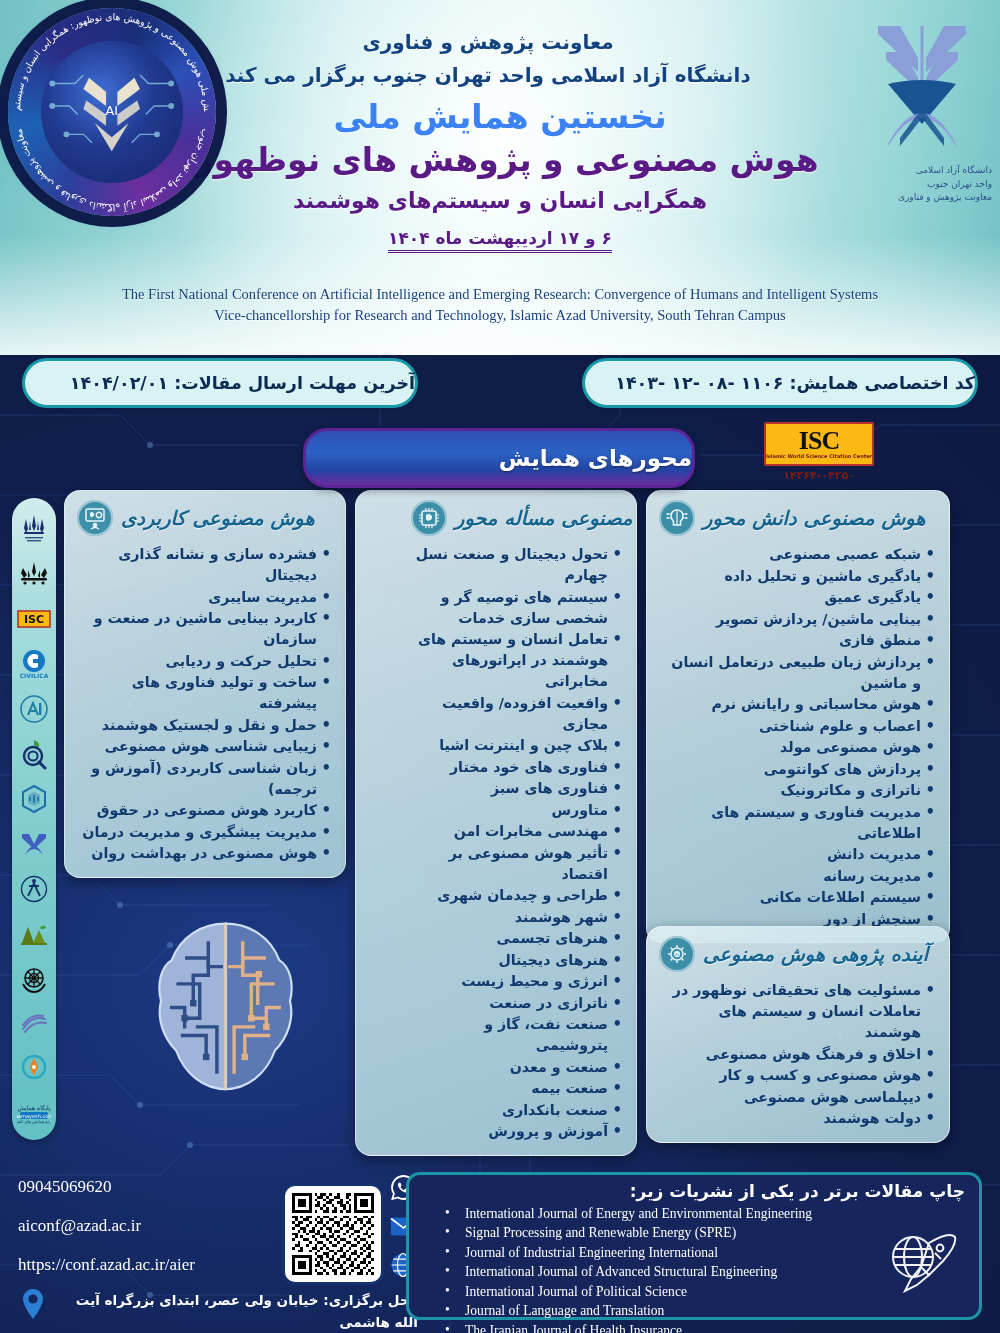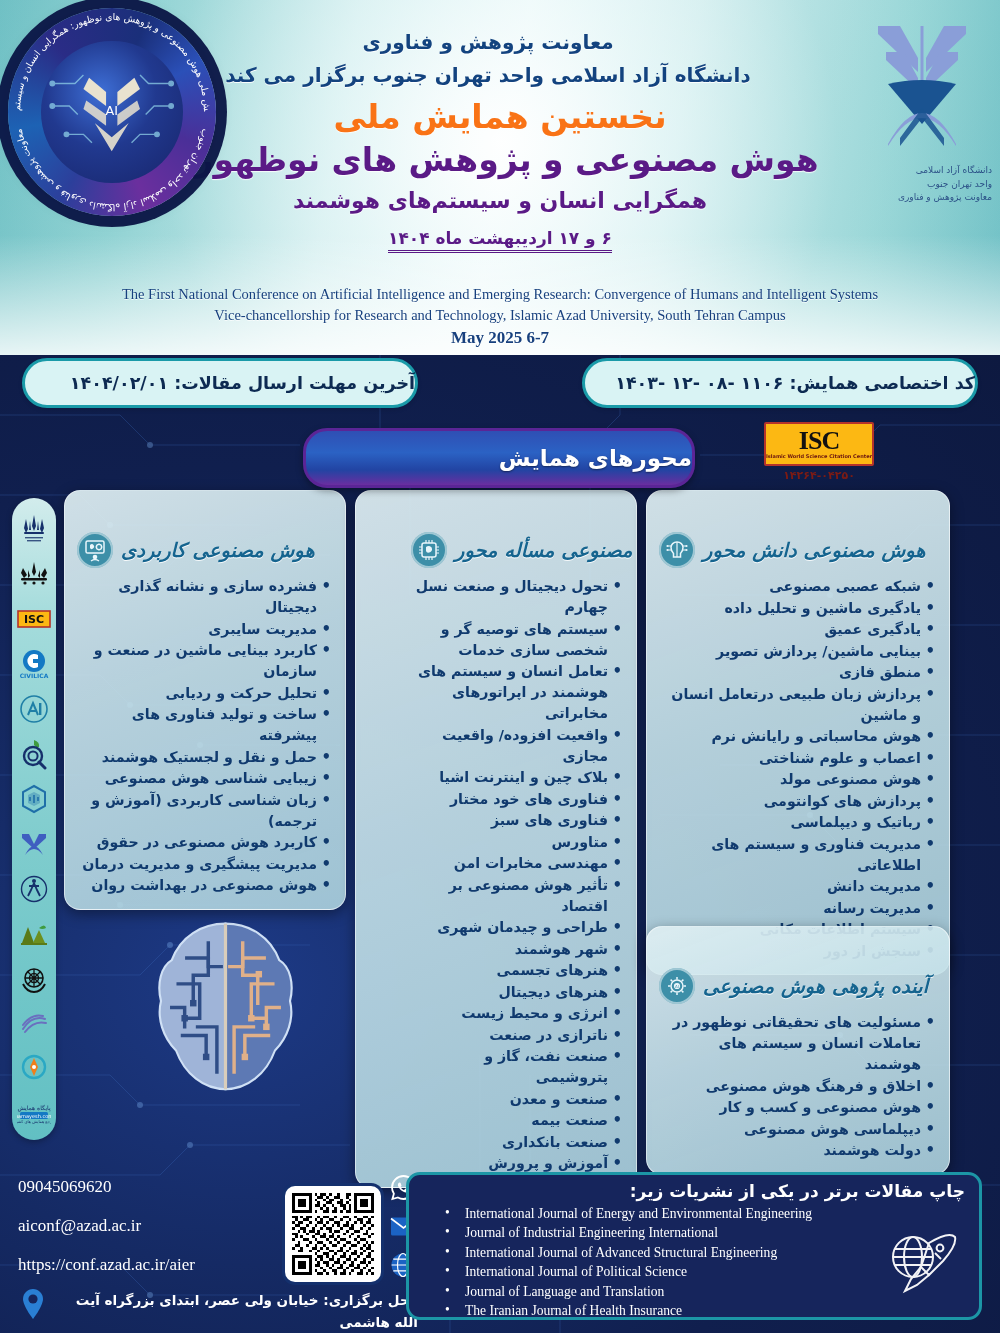--- a/index.html
+++ b/index.html
@@ -64,21 +64,21 @@
   .hdr-org {
     position:absolute; right: 162px; top: 26px; width: 700px;
     text-align: center; z-index:3;
   }
   .hdr-org div {
     font-size: 20px; font-weight: 700; color: #13437f; line-height: 1.65;
     text-shadow: 0 1px 0 rgba(255,255,255,0.9);
   }
 
   .title-block { position:absolute; right: 150px; top: 96px; width: 700px; text-align:center; z-index:3; }
-  .t-line1 { font-size: 33px; font-weight: 800; color:#f97316; line-height:1.25; text-shadow:0 1px 1px rgba(255,255,255,0.85); }
+  .t-line1 { font-size: 33px; font-weight: 800; color:#3b82f6; line-height:1.25; text-shadow:0 1px 1px rgba(255,255,255,0.85); }
   .t-line2 { font-size: 33px; font-weight: 800; color:#5a1a86; line-height:1.3; margin-top:2px; text-shadow:0 1px 1px rgba(255,255,255,0.85);}
   .t-line3 { font-size: 22px; font-weight: 800; color:#5a1a86; line-height:1.35; margin-top:4px; text-shadow:0 1px 1px rgba(255,255,255,0.85);}
   .t-date {
     font-size: 17px; font-weight:800; color:#5a1a86; margin-top:12px;
     display:inline-block; border-bottom: 3px double #5a1a86; padding-bottom:2px;
   }
 
   .eng-block { position:absolute; left:0; top: 284px; width:1000px; text-align:center; z-index:3; }
   .eng-block div { font-family:"Liberation Serif", "DejaVu Serif", serif; color:#17407e; text-shadow:0 1px 0 rgba(255,255,255,0.8); }
   .eng1 { font-size: 14.5px; line-height:1.45; }
@@ -151,21 +151,21 @@
   
   .panel {
     position:absolute;
     border-radius: 16px;
     background: linear-gradient(160deg, rgba(222,238,242,0.93) 0%, rgba(198,226,233,0.90) 45%, rgba(176,214,224,0.88) 100%);
     border: 1px solid rgba(255,255,255,0.55);
     box-shadow: 0 4px 14px rgba(0,0,0,0.4);
     z-index: 5;
     overflow: hidden;
   }
-  .panel-inner { position:relative; padding: 9px 12px 12px 12px; margin-top: 32px; }
+  .panel-inner { position:relative; padding: 9px 12px 12px 12px; }
   .panel-head {
     display:flex; align-items:center; justify-content:flex-start;
     gap: 8px; margin-bottom: 8px; flex-direction: row-reverse;
   }
   .panel-head .p-title {
     font-size: 19.5px; font-weight:800; color:#15648f; font-style:italic;
     text-shadow: 0 1px 0 rgba(255,255,255,0.85);
     white-space: nowrap;
   }
   .p-icon {
@@ -184,21 +184,21 @@
     padding-right: 16px;
     margin-bottom: 0.5px;
   }
   .panel li:before {
     content:"•"; position:absolute; right: 2px; top: -1px;
     color:#103a6e; font-size: 15px;
   }
 
   #panel-applied  { left: 64px;  top: 490px; width: 282px; }
   #panel-problem  { left: 355px; top: 490px; width: 282px; padding-left: 43px; }
-  #panel-knowledge{ left: 646px; top: 490px; width: 304px; }
+  #panel-knowledge{ left: 646px; top: 490px; width: 304px; border-radius: 15px; }
   #panel-future   { left: 646px; top: 926px; width: 304px; }
 
   
   .contact {
     position:absolute; left: 18px; top: 1172px; width: 400px; z-index:6;
   }
   .c-row { display:flex; flex-direction: row; align-items:center; gap:10px; margin-bottom: 9px; }
   .c-ico { width: 30px; height:30px; flex:0 0 30px; display:flex; align-items:center; justify-content:center; }
   .c-txt {
     font-family:"Liberation Serif","DejaVu Serif", serif;
@@ -312,21 +312,20 @@
   <div class="title-block">
     <div class="t-line1">نخستین همایش ملی</div>
     <div class="t-line2">هوش مصنوعی و پژوهش های نوظهور:</div>
     <div class="t-line3">همگرایی انسان و سیستم‌های هوشمند</div>
     <div><span class="t-date">۶ و ۱۷ اردیبهشت ماه ۱۴۰۴</span></div>
   </div>
 
   <div class="eng-block">
     <div class="eng1">The First National Conference on Artificial Intelligence and Emerging Research: Convergence of Humans and Intelligent Systems</div>
     <div class="eng2">Vice-chancellorship for Research and Technology, Islamic Azad University, South Tehran Campus</div>
-    <div class="eng3">6-7 May 2025</div>
   </div>
 
   <div class="pill pill-left">
     <span>آخرین مهلت ارسال مقالات: ۱۴۰۴/۰۲/۰۱</span>
   </div>
   <div class="pill pill-right">
     <span>کد اختصاصی همایش: ۱۱۰۶ -۰۸ -۱۲ -۱۴۰۳</span>
   </div>
 
   <div class="body-bg">
@@ -650,21 +649,21 @@
         <li>شبکه عصبی مصنوعی</li>
         <li>یادگیری ماشین و تحلیل داده</li>
         <li>یادگیری عمیق</li>
         <li>بینایی ماشین/ پردازش تصویر</li>
         <li>منطق فازی</li>
         <li>پردازش زبان طبیعی درتعامل انسان و ماشین</li>
         <li>هوش محاسباتی و رایانش نرم</li>
         <li>اعصاب و علوم شناختی</li>
         <li>هوش مصنوعی مولد</li>
         <li>پردازش های کوانتومی</li>
-        <li>رباتیک و دیپلماسی</li>
+        <li>ناترازی و مکاترونیک</li>
         <li>مدیریت فناوری و سیستم های اطلاعاتی</li>
         <li>مدیریت دانش</li>
         <li>مدیریت رسانه</li>
         <li>سیستم اطلاعات مکانی</li>
         <li>سنجش از دور</li>
       </ul>
     </div>
   </div>
 
   <div class="panel" id="panel-future">
@@ -958,20 +957,21 @@
           <rect x="26" y="28" width="1" height="1"></rect>
           <rect x="28" y="28" width="1" height="1"></rect>
       </g>
     </svg>
   </div>
 
   <div class="journals">
     <div class="j-title">چاپ مقالات برتر در یکی از نشریات زیر:</div>
     <ul>
       <li>International Journal of Energy and Environmental Engineering</li>
+      <li>Signal Processing and Renewable Energy (SPRE)</li>
       <li>Journal of Industrial Engineering International</li>
       <li>International Journal of Advanced Structural Engineering</li>
       <li>International Journal of Political Science</li>
       <li>Journal of Language and Translation</li>
       <li>The Iranian Journal of Health Insurance</li>
     </ul>
     <svg class="j-rocket" viewBox="0 0 80 86">
       <g fill="none" stroke="#ffffff" stroke-width="2">
         <circle cx="30" cy="32" r="20"></circle>
         <ellipse cx="30" cy="32" rx="9" ry="20"></ellipse>

